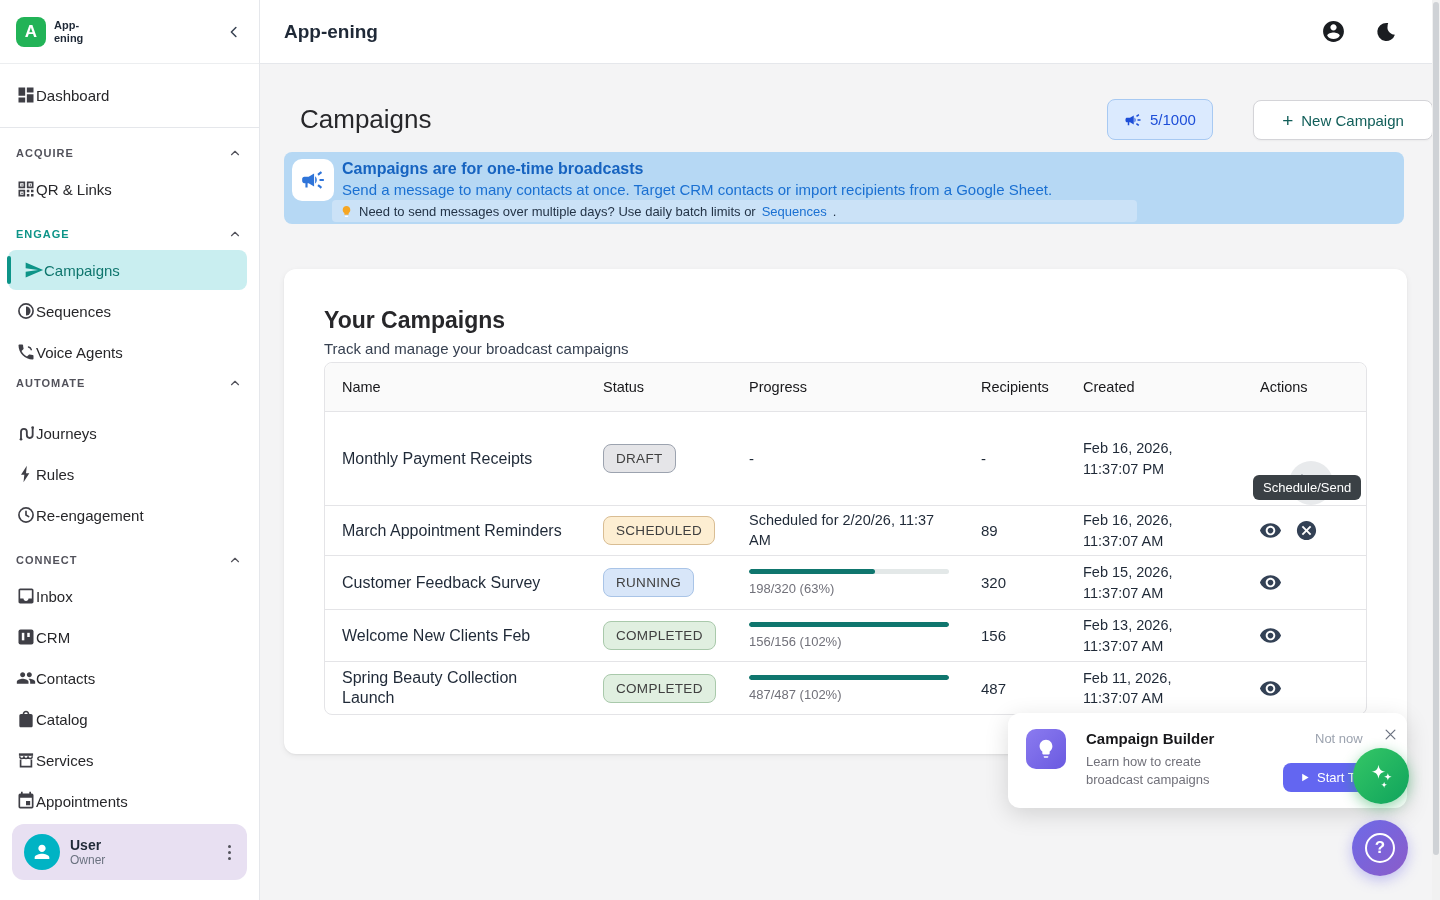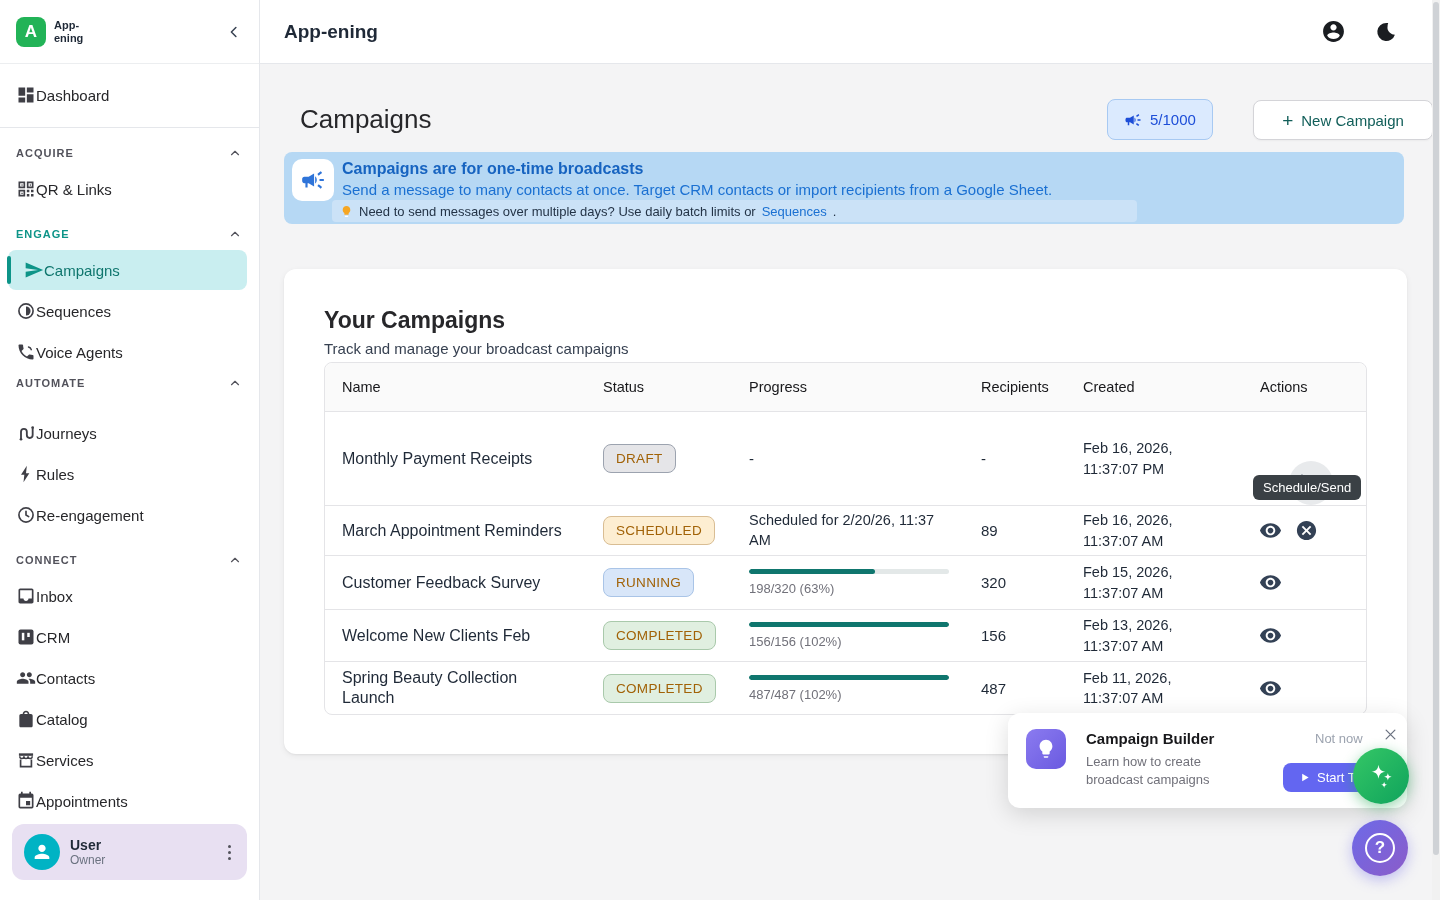--- a/index.html
+++ b/index.html
@@ -56,21 +56,21 @@
   .card-title { position:absolute; left:40px; top:38px; font-size:23px; color:#27272a; }
   .card-sub { position:absolute; left:40px; top:71px; font-size:15px; color:#374151; }
   .table { position:absolute; left:40px; top:93px; width:1043px; border:1px solid #e4e4e7; border-radius:8px; overflow:visible; background:#fff; }
   .trow { display:grid; grid-template-columns:261px 146px 232px 102px 177px 125px; border-bottom:1px solid #e4e4e7; position:relative; }
   .trow:last-child { border-bottom:none; }
   .thead { height:49px; background:#fafafa; border-radius:8px 8px 0 0; }
   .thead .cell { font-size:14.5px; font-weight:500; color:#18181b; }
   .cell { display:flex; align-items:center; padding-left:17px; padding-right:12px; }
   .r1 { height:94px; } .r2 { height:50px; } .r3 { height:54px; } .r4 { height:52px; } .r5 { height:52px; }
   .name { font-size:16px; color:#1f2937; line-height:1.25; }
-  .badge { font-size:13.5px; letter-spacing:.3px; padding:6px 12px; border-radius:8px; border:1px solid; color:#a16207; white-space:nowrap; }
+  .badge { font-size:13.5px; letter-spacing:.3px; padding:6px 12px; border-radius:8px; border:1px solid; color:#404040; white-space:nowrap; }
   .b-draft { background:#e5e5e8; border-color:#9ca3af; }
   .b-sched { background:#fdeed2; border-color:#d9bd93; }
   .b-run { background:#d8e6f9; border-color:#a9c4e7; }
   .b-done { background:#e0efe0; border-color:#a9c9ab; }
   .prog-wrap { display:flex; flex-direction:column; gap:7px; width:200px; }
   .prog-track { width:200px; height:5px; background:#e3e8e8; border-radius:3px; overflow:hidden; }
   .prog-fill { height:5px; background:#0f766e; border-radius:3px; }
   .prog-label { font-size:13px; color:#71717a; }
   .prog-text { font-size:14.5px; color:#1f2937; line-height:1.35; }
   .dash { font-size:15px; color:#1f2937; }

